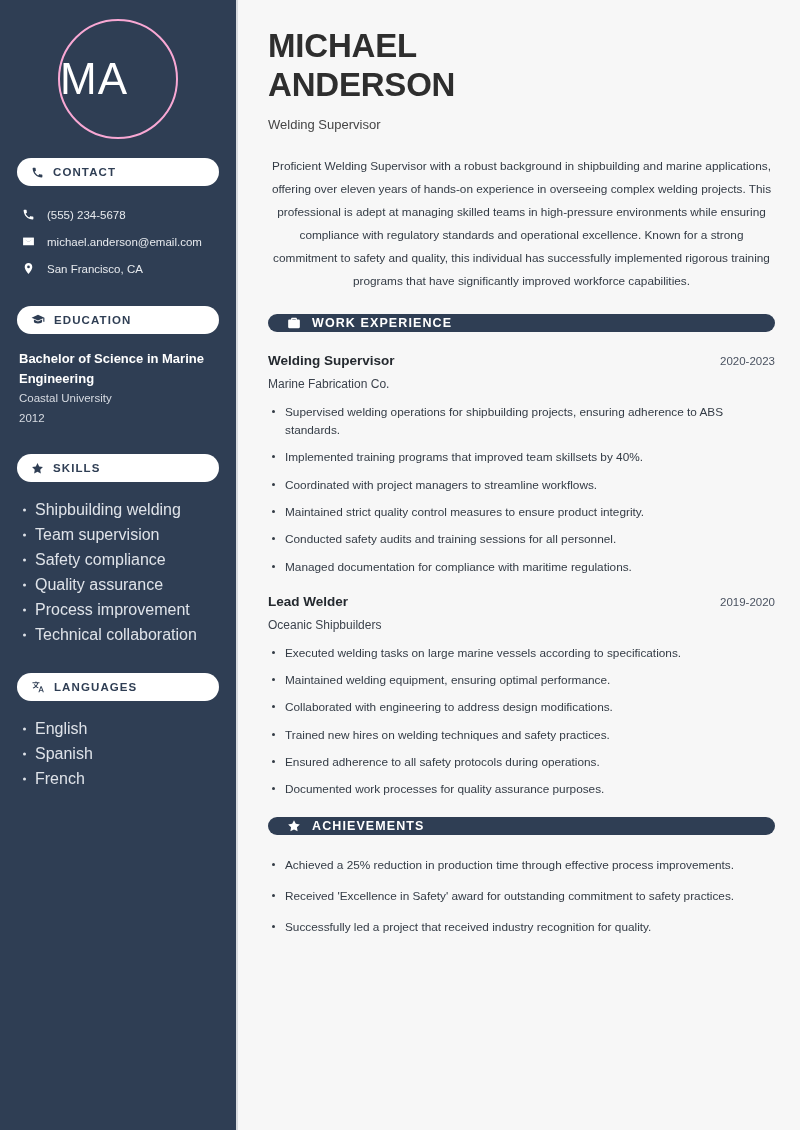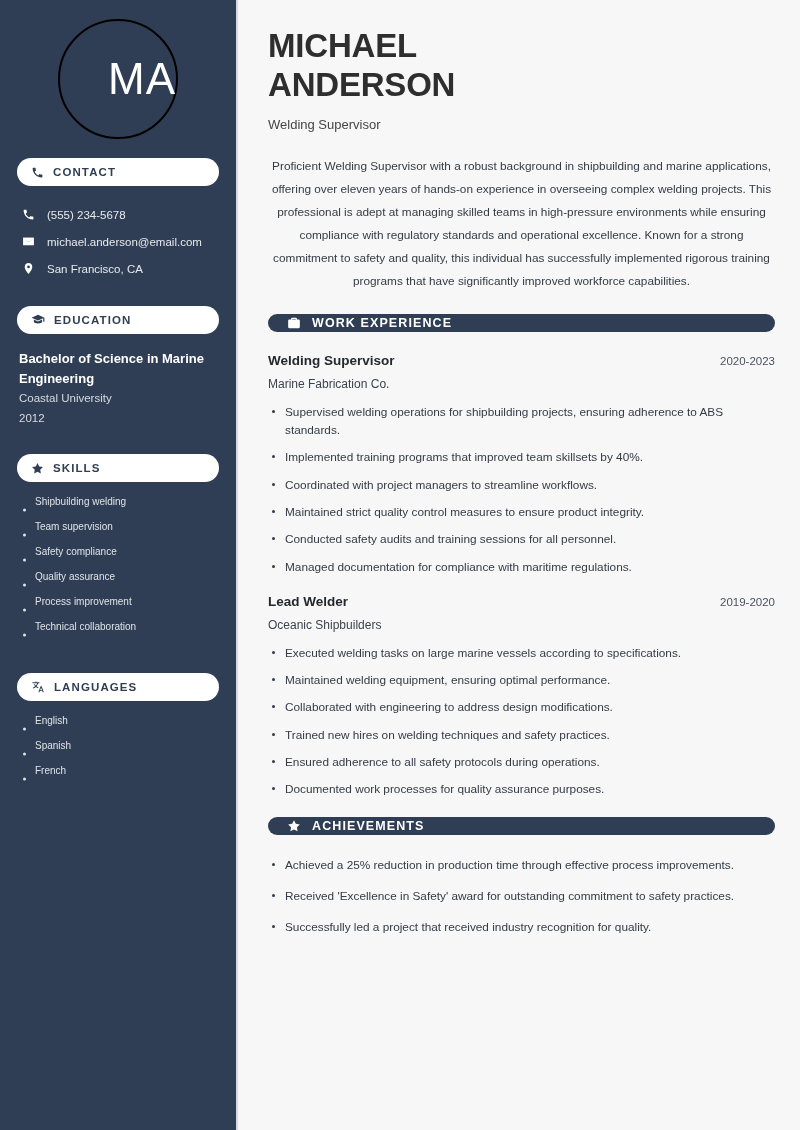--- a/index.html
+++ b/index.html
@@ -33,24 +33,24 @@
   .monogram-wrap {
     height: 158px;
     display: flex;
     align-items: center;
     justify-content: center;
   }
   .monogram {
     width: 120px;
     height: 120px;
     border-radius: 50%;
-    border: 2px solid #000000;
-    display: flex;
-    align-items: center;
-    justify-content: flex-end;
+    border: 2px solid #f9a8d4;
+    display: flex;
+    align-items: center;
+    justify-content: flex-start;
   }
   .monogram-text {
     color: #ffffff;
     font-size: 44px;
     font-weight: 400;
     letter-spacing: 1px;
     line-height: 1;
   }
 
   .side-pill {
@@ -102,24 +102,25 @@
     font-size: 11.5px;
     line-height: 1.7;
   }
 
   .side-bullets { padding-left: 2px; margin-bottom: 26px; }
   .side-bullets li {
     list-style: none;
     position: relative;
     padding-left: 16px;
     color: #dfe3e9;
-    font-size: 10px;
+    font-size: 16px;
     line-height: 1;
     height: 25px;
     display: flex;
+    align-items: center;
   }
   .side-bullets li::before {
     content: "";
     position: absolute;
     left: 4px;
     top: 50%;
     transform: translateY(-50%);
     width: 3px;
     height: 3px;
     border-radius: 50%;

